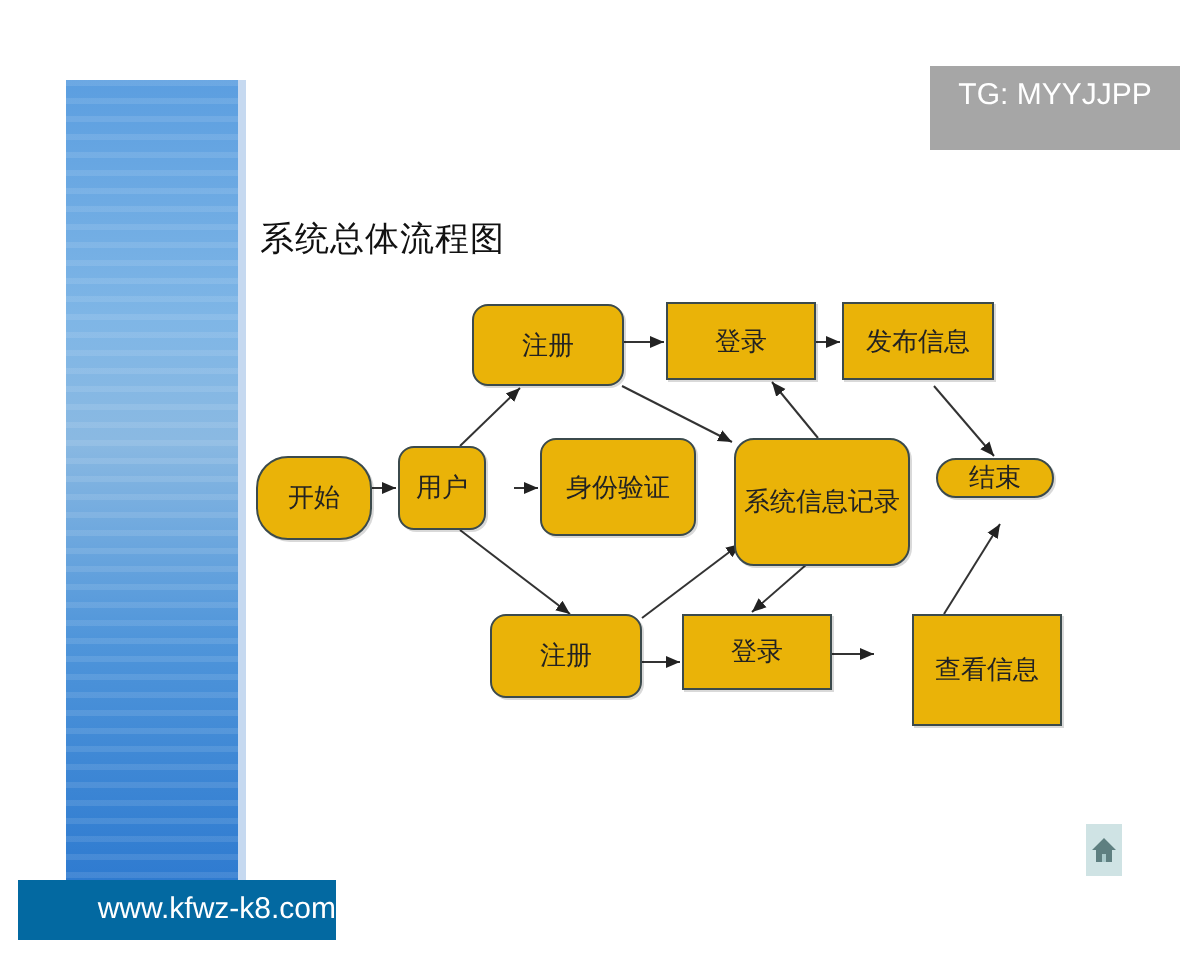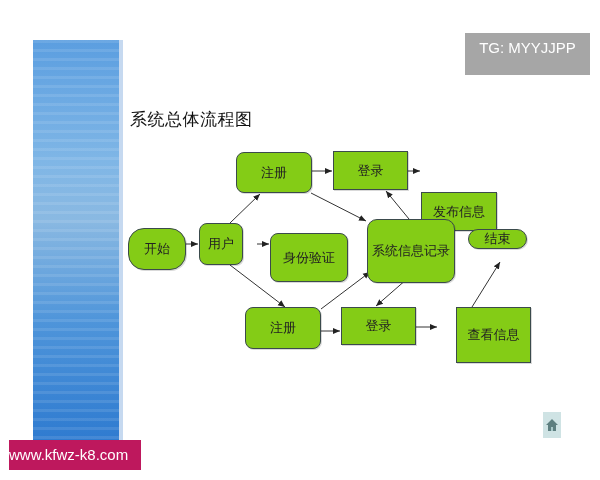--- a/index.html
+++ b/index.html
@@ -23,31 +23,31 @@
     letter-spacing:0.5px;
     margin-top:44px;
   }
   .tg-badge {
     position:absolute; left:465px; top:10px; width:125px; height:42px;
     background:#a6a6a6; color:#fff; font-size:15px; line-height:30px; text-align:center;
     font-family: "Liberation Sans", "DejaVu Sans", sans-serif;
     margin-top: 23px;
   }
   .watermark {
-    position:absolute; left:9px; top:440px; width:132px; height:30px;
-    background:#be185d; color:#fff; font-size:15px; line-height:30px; text-align:left;
+    position:absolute; left:9px; top:440px; width:159px; height:30px;
+    background:#0369a1; color:#fff; font-size:15px; line-height:30px; text-align:right;
     font-family: "Liberation Sans", "DejaVu Sans", sans-serif;
   }
   .home-btn {
     position:absolute; left:543px; top:412px; width:18px; height:26px;
     background:#cfe3e4; display:flex; align-items:center; justify-content:center;
   }
   svg.diagram { position:absolute; left:0; top:0; }
   .node {
-    position:absolute; box-sizing:border-box; background:#84cc16; border:1.5px solid #3b4a4c;
+    position:absolute; box-sizing:border-box; background:#eab308; border:1.5px solid #3b4a4c;
     display:flex; align-items:center; justify-content:center; font-size:13px; color:#222;
     box-shadow: 1px 1px 0 rgba(0,0,0,0.15);
   }
   .rounded { border-radius:8px; }
   .pill { border-radius:16px; }
   .square { border-radius:0; }
 </style>
 </head>
 <body>
 
@@ -90,24 +90,24 @@
     <line x1="321" y1="331" x2="340" y2="331"></line>
 
     <line x1="416" y1="327" x2="437" y2="327"></line>
 
     <line x1="472" y1="307" x2="500" y2="262"></line>
   </g>
 </svg>
 
 <div class="node pill" style="left:128px;top:228px;width:58px;height:42px;">开始</div>
 <div class="node rounded" style="left:199px;top:223px;width:44px;height:42px;">用户</div>
-<div class="node rounded" style="left:270px;top:219px;width:78px;height:49px;margin-top:14px;">身份验证</div>
+<div class="node rounded" style="left:270px;top:219px;width:78px;height:49px;">身份验证</div>
 <div class="node rounded" style="left:236px;top:152px;width:76px;height:41px;">注册</div>
 <div class="node square" style="left:333px;top:151px;width:75px;height:39px;">登录</div>
-<div class="node square" style="left:421px;top:151px;width:76px;height:39px;margin-top:41px;">发布信息</div>
+<div class="node square" style="left:421px;top:151px;width:76px;height:39px;">发布信息</div>
 <div class="node rounded" style="left:367px;top:219px;width:88px;height:64px;border-radius:10px;">系统信息记录</div>
 <div class="node pill" style="left:468px;top:229px;width:59px;height:20px;font-family:Liberation Serif, serif;">结束</div>
 <div class="node rounded" style="left:245px;top:307px;width:76px;height:42px;">注册</div>
 <div class="node square" style="left:341px;top:307px;width:75px;height:38px;">登录</div>
 <div class="node square" style="left:456px;top:307px;width:75px;height:56px;">查看信息</div>
 
 <div class="home-btn">
   <svg width="14" height="16" viewBox="0 0 14 16">
     <path d="M7,2 L13,8 L11,8 L11,14 L3,14 L3,8 L1,8 Z" fill="#5e7f80"></path>
     <rect x="6" y="10" width="2" height="4" fill="#a9c9ca"></rect>

